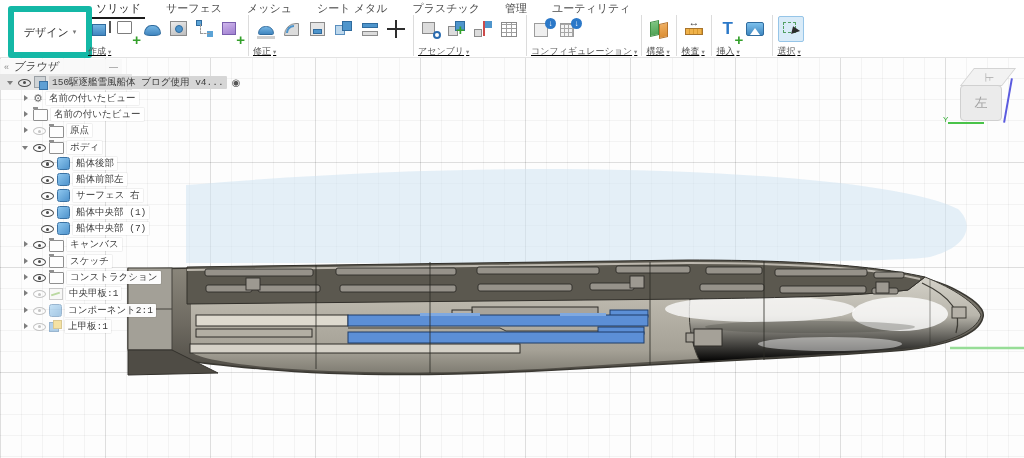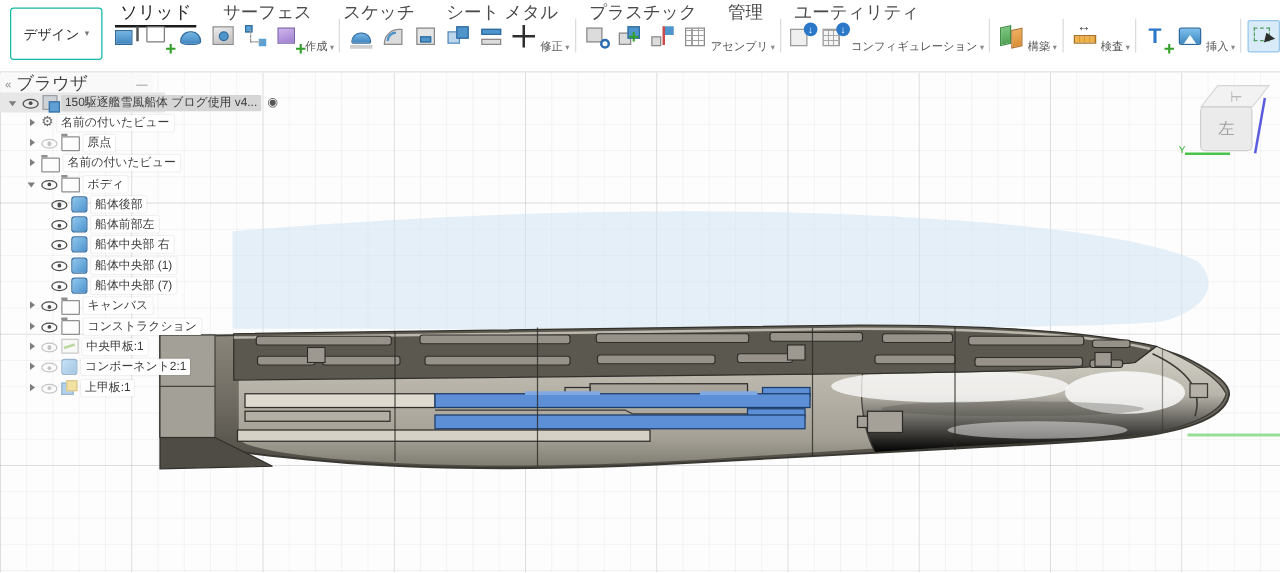--- a/index.html
+++ b/index.html
@@ -3,29 +3,29 @@
 <meta charset="utf-8">
 <style>
   html,body{margin:0;padding:0;}
   body{
     width:1024px;height:458px;overflow:hidden;position:relative;
     font-family:"Liberation Sans","DejaVu Sans",sans-serif;
     background:#ffffff;-webkit-font-smoothing:antialiased;
   }
   
   .toolbar{position:absolute;left:0;top:0;width:1024px;height:57px;background:#fff;border-bottom:1px solid #e3e3e3;z-index:30;}
-  .design-btn{position:absolute;left:8px;top:6px;width:72px;height:40px;border:1px solid #14b8a6;border-radius:3px;
+  .design-btn{position:absolute;left:8px;top:6px;width:72px;height:40px;border:6px solid #14b8a6;border-radius:3px;
     background:#fff;display:flex;align-items:center;justify-content:center;gap:4px;font-size:11px;color:#333;cursor:default;}
   .design-btn .cr{font-size:7px;color:#777;}
   .tabs-row{position:absolute;left:92px;top:0;display:flex;align-items:flex-start;}
-  .tab{position:relative;font-size:14px;color:#4a4a4a;padding:1px 4px 2px 4px;margin-right:17px;white-space:nowrap;}
+  .tab{position:relative;font-size:11px;color:#4a4a4a;padding:1px 4px 2px 4px;margin-right:17px;white-space:nowrap;}
   .tab.active{color:#222;}
   .tab.active::after{content:"";position:absolute;left:0;right:0;bottom:-1px;height:2px;background:#1b1b1b;}
   .groups-row{position:absolute;left:88px;top:13px;display:flex;align-items:stretch;}
-  .tgroup{display:flex;flex-direction:row;align-items:flex-end;}
+  .tgroup{display:flex;flex-direction:column;align-items:flex-start;text-decoration:underline;}
   .ticons{display:flex;align-items:center;height:31px;}
   .glabel{display:flex;align-items:center;gap:2px;font-size:9px;color:#555;white-space:nowrap;padding-top:1px;}
   .glabel .cr{font-size:6.5px;color:#888;}
   .gdiv{width:1px;background:#dcdcdc;margin:2px 4px;}
   
   .ic{width:24px;height:24px;margin:2px 1px;position:relative;flex:none;}
   .ic::before,.ic::after{content:"";position:absolute;box-sizing:border-box;}
   .plus::after{content:"+";position:absolute;right:-2px;bottom:-6px;color:#34a02b;font-weight:bold;font-size:15px;line-height:1;width:auto;height:auto;border:none;background:none;}
   .i-extrude::before{left:3px;top:7px;width:14px;height:12px;background:linear-gradient(180deg,#74b5e3,#4186c0);border:1px solid #2f6b9e;}
   .i-extrude::after{left:20px;top:4px;width:2px;height:12px;background:#555;}
@@ -77,24 +77,24 @@
     background-image:
       linear-gradient(to right, rgba(0,0,0,0.085) 1px, transparent 1px),
       linear-gradient(to bottom, rgba(0,0,0,0.085) 1px, transparent 1px),
       linear-gradient(to right, rgba(0,0,0,0.04) 1px, transparent 1px),
       linear-gradient(to bottom, rgba(0,0,0,0.04) 1px, transparent 1px);
     background-size:105px 105px,105px 105px,21px 21px,21px 21px;}
   .model-svg{position:absolute;left:0;top:0;z-index:1;}
   
   .browser{position:absolute;left:0;top:2px;width:210px;z-index:10;font-size:9.5px;color:#3c3c3c;}
   .bhead{display:flex;align-items:center;height:15px;width:114px;padding:0 4px;background:rgba(248,248,248,0.92);}
-  .bhead .ttl{flex:1;margin-left:4px;font-size:14px;color:#444;}
+  .bhead .ttl{flex:1;margin-left:4px;font-size:11px;color:#444;font-style:italic;}
   .bhead .g{color:#8a8a8a;font-size:9px;}
   .brow{display:flex;align-items:center;height:16.3px;gap:3px;}
-  .brow .chip{background:rgba(255,255,255,0.97);padding:0 3px;line-height:13px;border-radius:1px;box-shadow:0 0 0 1px rgba(0,0,0,0.05);white-space:nowrap;}
+  .brow .chip{background:rgba(255,255,255,0.97);padding:0 3px;line-height:13px;border-radius:1px;box-shadow:0 0 0 1px rgba(0,0,0,0.05);white-space:nowrap;font-family:Liberation Mono, monospace;}
   .brow.root{padding-left:6px;background:linear-gradient(90deg,#e7e7e7 0 132px,transparent 132px);height:16px;}
   .brow.root .chip{background:#d6d6d6;box-shadow:none;}
   .lvl1{padding-left:21px;}
   .lvl2{padding-left:41px;}
   .tw{width:9px;height:9px;position:relative;flex:none;}
   .tw.col::before{content:"";position:absolute;left:3px;top:1px;border-left:4px solid #7e7e7e;border-top:3.5px solid transparent;border-bottom:3.5px solid transparent;}
   .tw.exp::before{content:"";position:absolute;left:1px;top:3px;border-top:4px solid #7e7e7e;border-left:3.5px solid transparent;border-right:3.5px solid transparent;}
   .eye{width:13px;height:12px;position:relative;flex:none;}
   .eye::before{content:"";position:absolute;left:0px;top:2.5px;width:11px;height:6px;border:1.3px solid #4d4d4d;border-radius:50%;}
   .eye::after{content:"";position:absolute;left:4.6px;top:5px;width:3.2px;height:3.2px;background:#4d4d4d;border-radius:50%;}
@@ -129,21 +129,21 @@
 
 <div class="toolbar">
   <div class="design-btn">
     <span>デザイン</span>
     <span class="cr">▾</span>
   </div>
 
   <div class="tabs-row">
     <span class="tab active">ソリッド</span>
     <span class="tab">サーフェス</span>
-    <span class="tab">スケッチ</span>
+    <span class="tab">メッシュ</span>
     <span class="tab">シート メタル</span>
     <span class="tab">プラスチック</span>
     <span class="tab">管理</span>
     <span class="tab">ユーティリティ</span>
   </div>
 
   <div class="groups-row">
     <div class="tgroup">
       <div class="ticons">
         <div class="ic i-extrude"></div>
@@ -366,65 +366,71 @@
       <span class="target">◉</span>
     </div>
 
     <div class="brow lvl1">
       <span class="tw col"></span>
       <span class="gear">⚙</span>
       <span class="chip">名前の付いたビュー</span>
     </div>
     <div class="brow lvl1">
       <span class="tw col"></span>
+      <span class="fold"></span>
+      <span class="chip">名前の付いたビュー</span>
+    </div>
+    <div class="brow lvl1">
+      <span class="tw col"></span>
       <span class="eye off"></span>
       <span class="fold"></span>
       <span class="chip">原点</span>
-    </div>
-    <div class="brow lvl1">
-      <span class="tw col"></span>
-      <span class="fold"></span>
-      <span class="chip">名前の付いたビュー</span>
     </div>
     <div class="brow lvl1">
       <span class="tw exp"></span>
       <span class="eye"></span>
       <span class="fold"></span>
       <span class="chip">ボディ</span>
     </div>
     <div class="brow lvl2">
       <span class="eye"></span>
       <span class="cube"></span>
       <span class="chip">船体後部</span>
     </div>
     <div class="brow lvl2">
       <span class="eye"></span>
       <span class="cube"></span>
       <span class="chip">船体前部左</span>
     </div>
     <div class="brow lvl2">
       <span class="eye"></span>
       <span class="cube"></span>
-      <span class="chip">船体中央部 右</span>
+      <span class="chip">サーフェス 右</span>
     </div>
     <div class="brow lvl2">
       <span class="eye"></span>
       <span class="cube"></span>
       <span class="chip">船体中央部 (1)</span>
     </div>
     <div class="brow lvl2">
       <span class="eye"></span>
       <span class="cube"></span>
       <span class="chip">船体中央部 (7)</span>
     </div>
     <div class="brow lvl1">
       <span class="tw col"></span>
       <span class="eye"></span>
       <span class="fold"></span>
       <span class="chip">キャンバス</span>
+    </div>
+    <div class="brow lvl1">
+      <span class="tw col"></span>
+      <span class="eye"></span>
+      <span class="fold"></span>
+      <span class="chip">スケッチ</span>
     </div>
     <div class="brow lvl1">
       <span class="tw col"></span>
       <span class="eye"></span>
       <span class="fold"></span>
       <span class="chip">コンストラクション</span>
     </div>
     <div class="brow lvl1">
       <span class="tw col"></span>
       <span class="eye off"></span>

